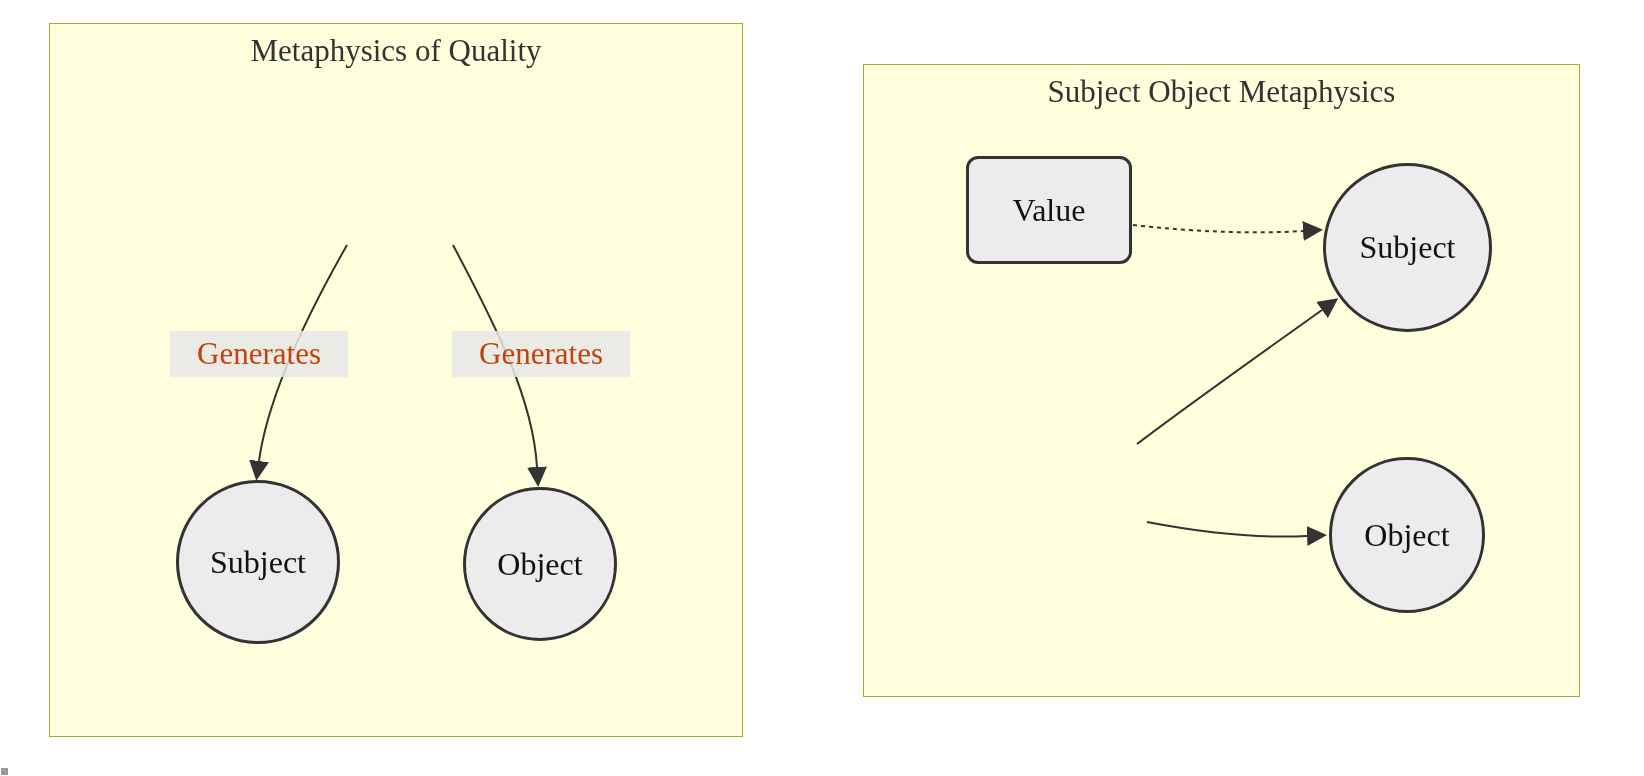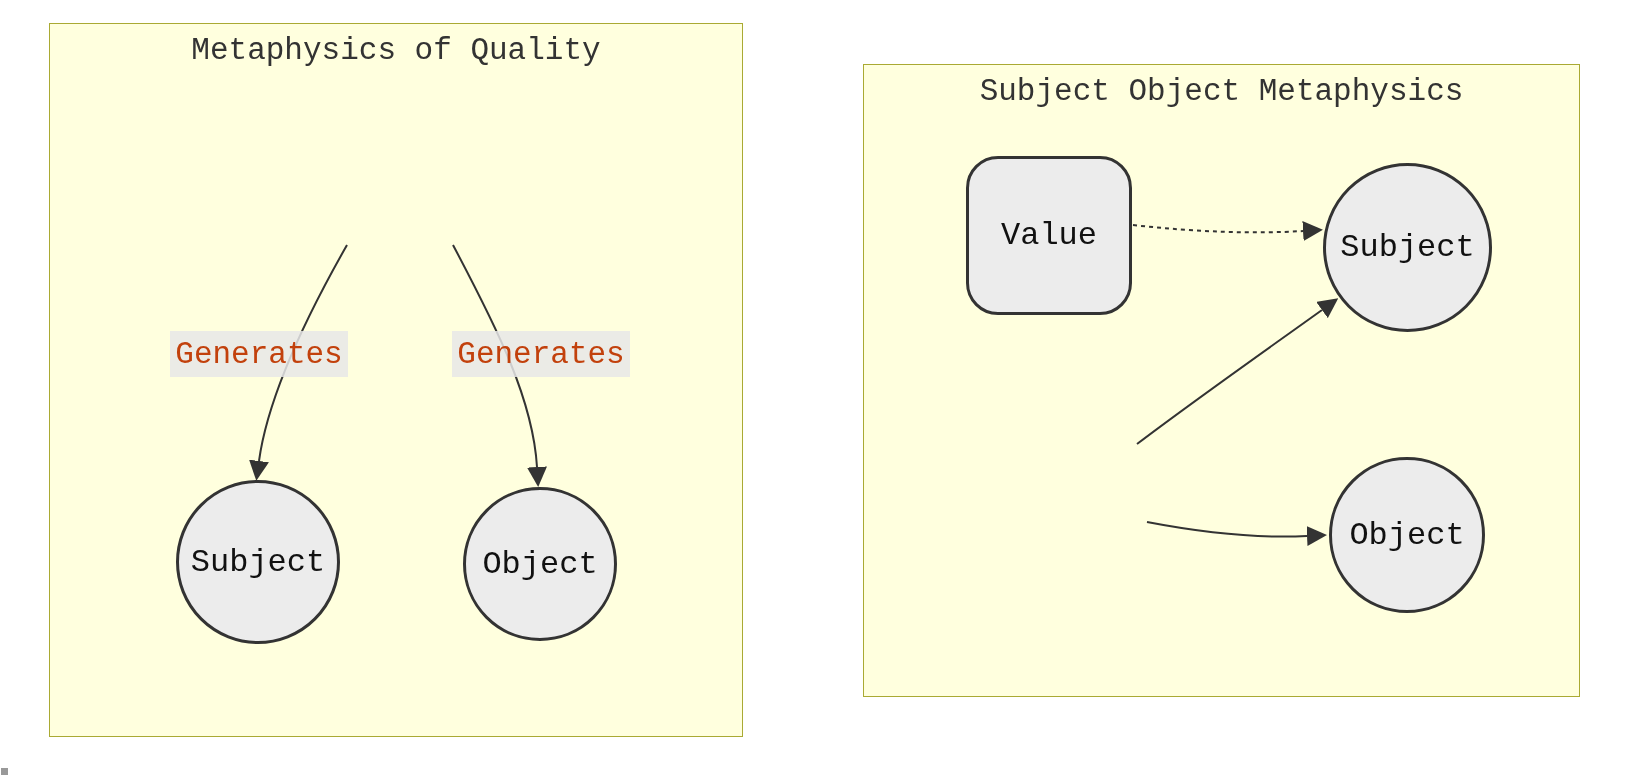--- a/index.html
+++ b/index.html
@@ -1,21 +1,21 @@
 <!DOCTYPE html>
 <html><head>
 <meta charset="utf-8">
 <style>
   html,body{margin:0;padding:0;background:#ffffff;}
   .canvas{
     position:relative;
     width:1644px;height:776px;
     overflow:hidden;
     background:#ffffff;
-    font-family:Liberation Mono, monospace;
+    font-family:Liberation Serif, serif;
   }
   .subgraph{
     position:absolute;
     background:#ffffde;
     border:1.5px solid #aaaa33;
     box-sizing:border-box;
   }
   .subgraph-title{
     width:100%;
     margin-top:9px;
@@ -91,21 +91,21 @@
   <div class="edge-label" style="left:170px;top:331px;width:178px;height:46px;">Generates</div>
   <div class="edge-label" style="left:452px;top:331px;width:178px;height:46px;">Generates</div>
 
   <div class="node circle-node" style="left:176px;top:480px;width:164px;height:164px;">
     <span>Subject</span>
   </div>
   <div class="node circle-node" style="left:463px;top:487px;width:154px;height:154px;">
     <span>Object</span>
   </div>
 
-  <div class="node rect-node" style="left:966px;top:156px;width:166px;height:159px;border-radius:32px;">
+  <div class="node rect-node" style="left:966px;top:156px;width:166px;height:108px;">
     <span>Value</span>
   </div>
   <div class="node circle-node" style="left:1323px;top:163px;width:169px;height:169px;">
     <span>Subject</span>
   </div>
   <div class="node circle-node" style="left:1329px;top:457px;width:156px;height:156px;">
     <span>Object</span>
   </div>
 
   <div class="corner-square"></div>

